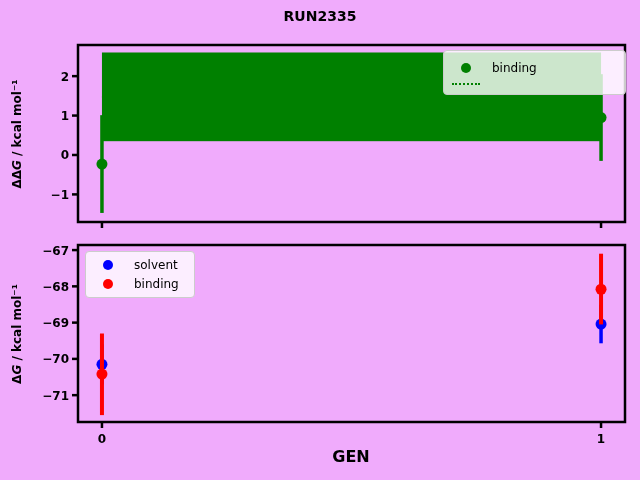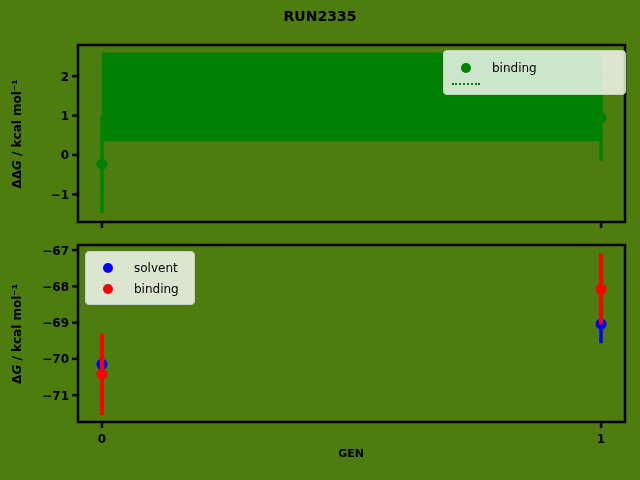--- a/index.html
+++ b/index.html
@@ -1,44 +1,44 @@
 <!DOCTYPE html>
 <html><head>
 <meta charset="utf-8">
 <style>
   html,body{margin:0;padding:0;background:#fff;}
   .figure{
-    position:relative;width:640px;height:480px;background:#4d7c0f;
+    position:relative;width:640px;height:480px;background:#f0abfc;
     font-family:"DejaVu Sans",sans-serif;color:#000;overflow:hidden;
   }
   .fig-title{
     position:absolute;left:0;right:0;top:8px;text-align:center;
     font-size:14px;font-weight:bold;
   }
   .ylabel{
     position:absolute;white-space:nowrap;font-size:12px;font-weight:bold;
     transform:translate(-50%,-50%) rotate(-90deg);
   }
   .ylabel .ital{font-style:italic;}
   .xlabel{
     position:absolute;top:447px;left:351px;transform:translateX(-50%);
-    font-size:11px;font-weight:bold;
+    font-size:16px;font-weight:bold;
   }
   svg text.tick{
     font-family:"DejaVu Sans",sans-serif;font-size:12px;font-weight:bold;fill:#000;
   }
   .legend{
     position:absolute;box-sizing:border-box;
     background:rgba(255,255,255,0.8);
     border:1px solid #cccccc;border-radius:4px;
     padding:5px 10px 5px 8px;
     display:flex;flex-direction:column;justify-content:space-around;
   }
   .legend-top{left:443px;top:50px;width:183px;height:45px;}
-  .legend-bottom{left:85px;top:251px;width:110px;height:54px;}
+  .legend-bottom{left:85px;top:251px;width:110px;height:47px;justify-content:space-between;}
   .legend-row{display:flex;align-items:center;font-size:12px;line-height:16px;}
   .handle{width:28px;margin-right:12px;display:flex;align-items:center;justify-content:center;flex:none;}
   .dot{width:10px;height:10px;border-radius:50%;background:#888;}
   .dotted-line{width:28px;height:0;border-top:2px dotted #888;}
 </style>
 </head>
 <body>
 
 <div class="figure">
 

